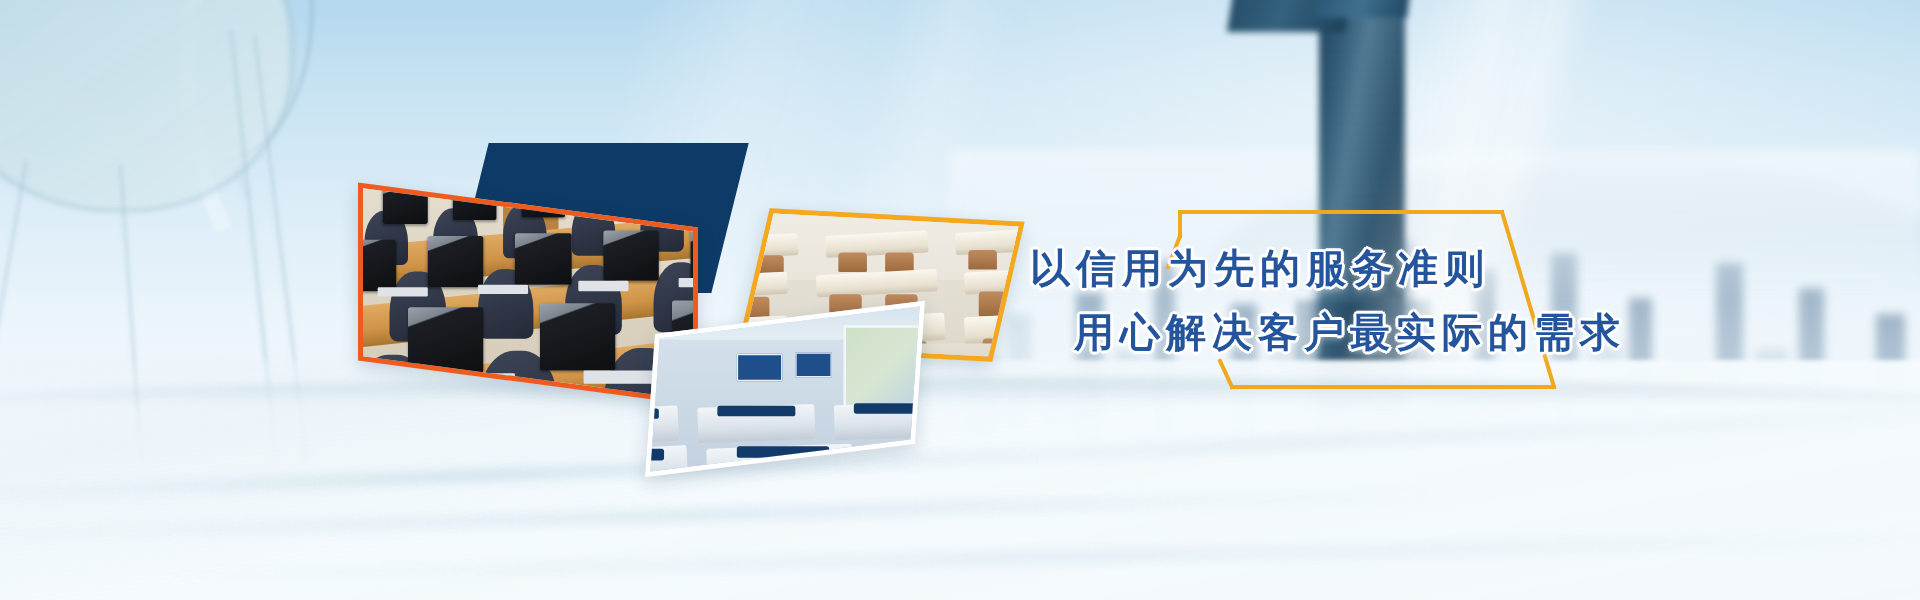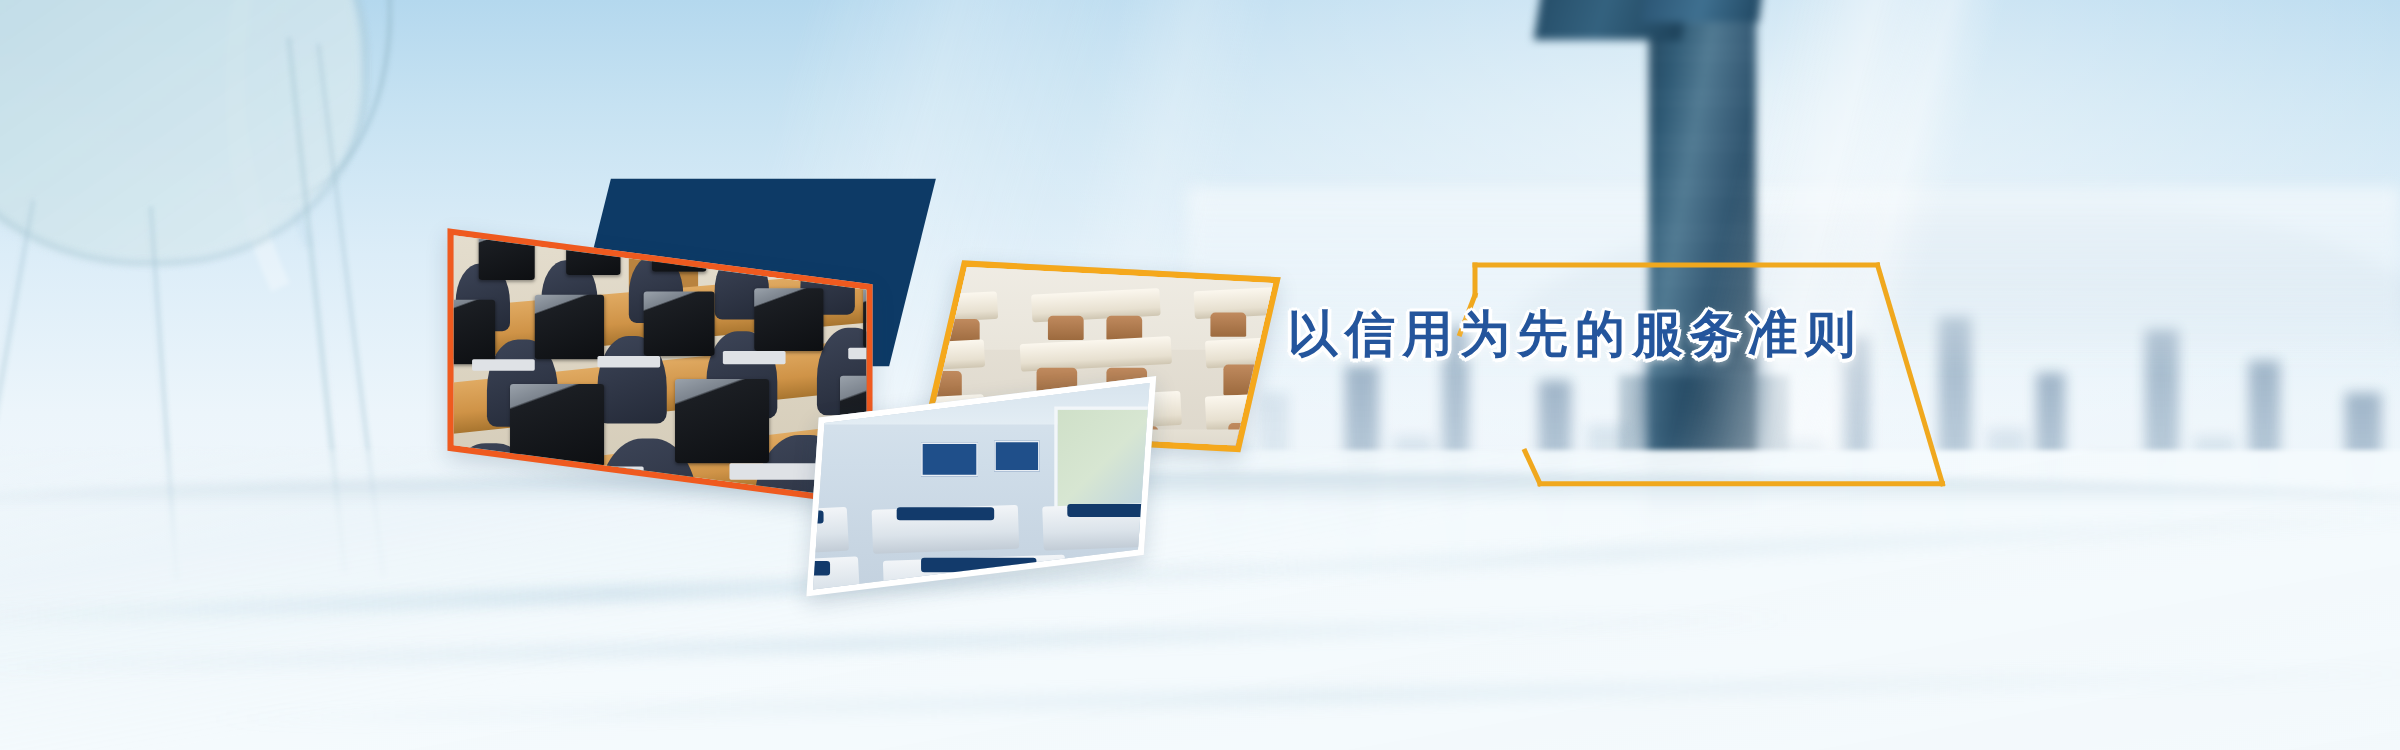--- a/index.html
+++ b/index.html
@@ -492,15 +492,16 @@
       <path d="M362 17 L414 192" stroke="#f0a81e" stroke-width="4" stroke-linecap="square"></path>
 
       <path d="M414 192 L92 192" stroke="#f0a81e" stroke-width="4" stroke-linecap="square"></path>
 
       <path d="M92 192 L80 166" stroke="#f0a81e" stroke-width="4" stroke-linecap="square"></path>
     </svg>
   </div>
 
   <div class="headline">
     <span class="l1">以信用为先的服务准则</span>
+    <span class="l2">用心解决客户最实际的需求</span>
   </div>
 
 </div>
 
 </body></html>

